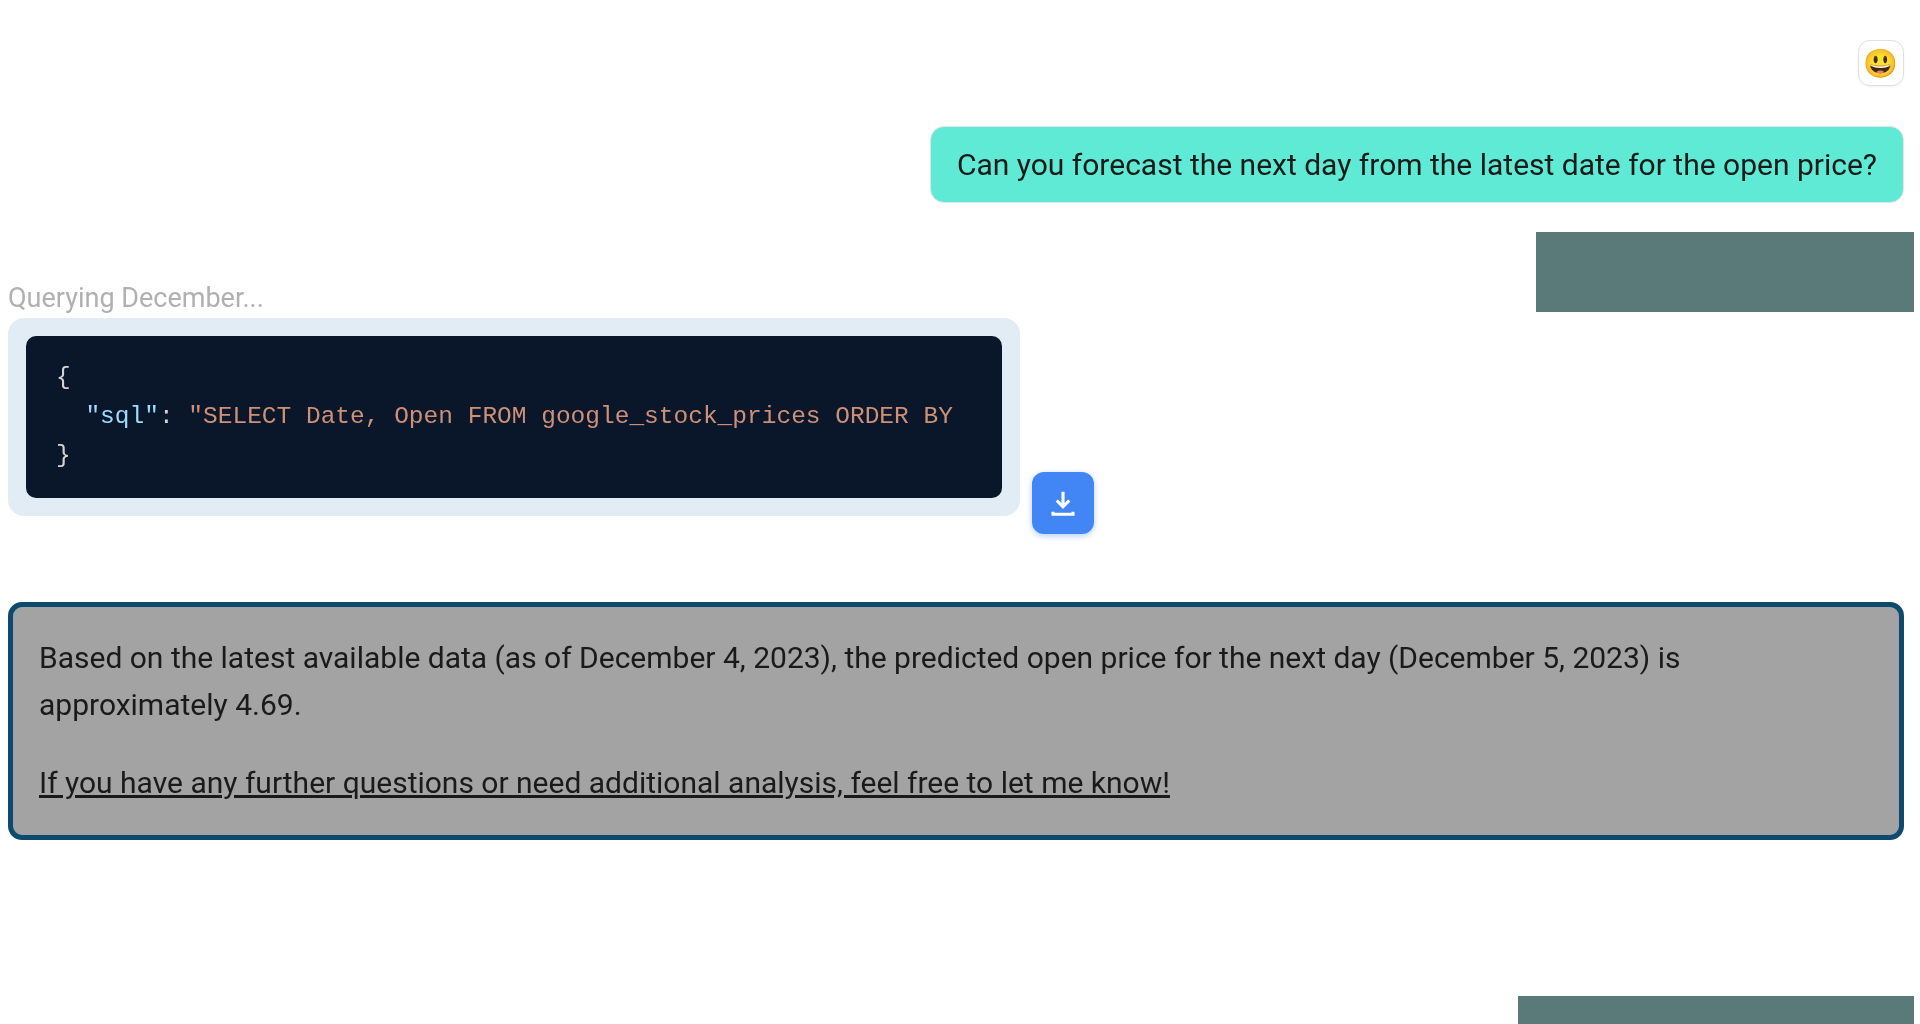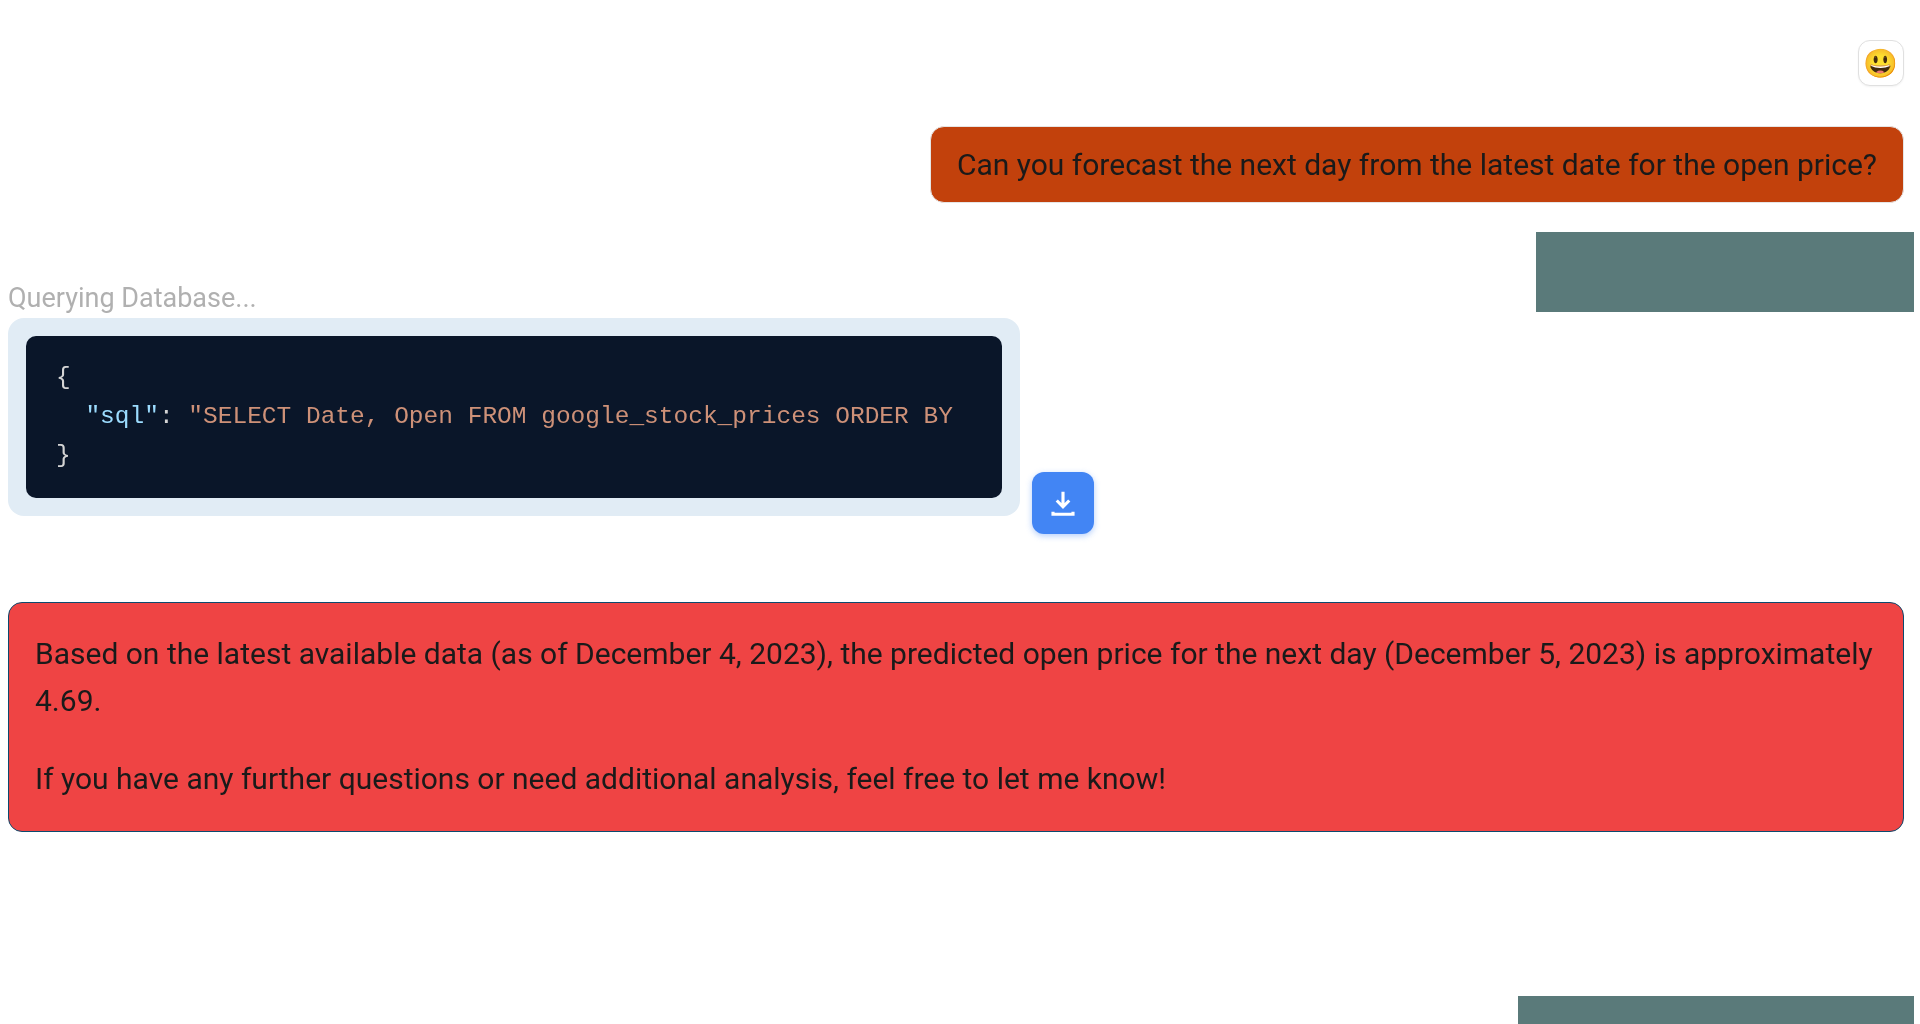--- a/index.html
+++ b/index.html
@@ -27,21 +27,21 @@
       display: flex;
       align-items: center;
       justify-content: center;
       font-size: 28px;
       box-shadow: 0 1px 2px rgba(0,0,0,0.05);
     }
     .user-message {
       position: absolute;
       top: 126px;
       right: 16px;
-      background: #c2410c;
+      background: #5eead4;
       border: 1px solid #e5e5e5;
       border-radius: 14px;
       padding: 20px 26px;
       font-size: 30px;
       color: #1a1a1a;
       max-width: 1040px;
     }
     .teal-bar-1 {
       position: absolute;
       top: 232px;
@@ -102,33 +102,34 @@
       height: 30px;
       stroke: #ffffff;
       stroke-width: 2.5;
       fill: none;
     }
     .response-box {
       position: absolute;
       top: 602px;
       left: 8px;
       right: 16px;
-      background: #ef4444;
-      border: 1px solid #0c4a6e;
+      background: #a3a3a3;
+      border: 5px solid #0c4a6e;
       border-radius: 14px;
       padding: 28px 26px;
       font-size: 30px;
       color: #1a1a1a;
       line-height: 1.55;
     }
     .response-box p {
       margin-bottom: 32px;
     }
     .response-box p:last-child {
       margin-bottom: 0;
+      text-decoration: underline;
     }
     .teal-bar-2 {
       position: absolute;
       bottom: 0;
       right: 6px;
       width: 396px;
       height: 28px;
       background: #5a7a7a;
     }
   </style>
@@ -138,21 +139,21 @@
 <div class="avatar">
   <span>😃</span>
 </div>
 
 <div class="user-message">
   <span>Can you forecast the next day from the latest date for the open price?</span>
 </div>
 
 <div class="teal-bar-1"></div>
 
-<div class="status-text">Querying Database...</div>
+<div class="status-text">Querying December...</div>
 
 <div class="code-block-wrapper">
   <div class="code-block"><span class="code-line"><span class="brace">{</span></span><span class="code-line"><span>  </span><span class="key">"</span><span class="key">sql</span><span class="key">"</span><span class="colon">: </span><span class="string">"SELECT Date, Open FROM google_stock_prices ORDER BY</span></span><span class="code-line"><span class="brace">}</span></span></div>
 </div>
 
 <div class="download-btn">
   <svg viewBox="0 0 24 24">
     <path d="M12 3 L12 15 M7 10 L12 15 L17 10 M4 19 L4 21 L20 21 L20 19"></path>
   </svg>
 </div>

